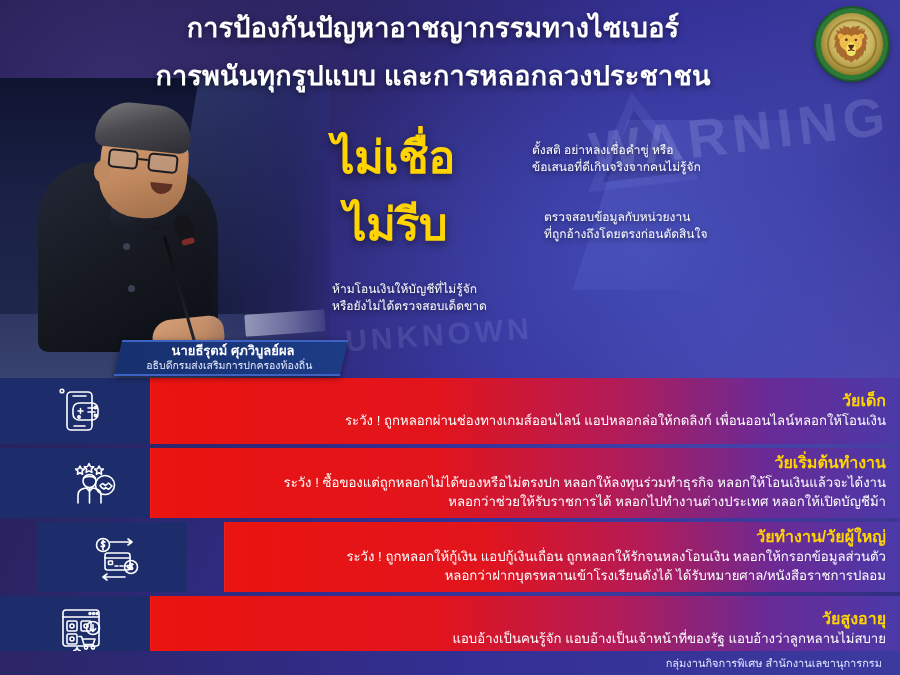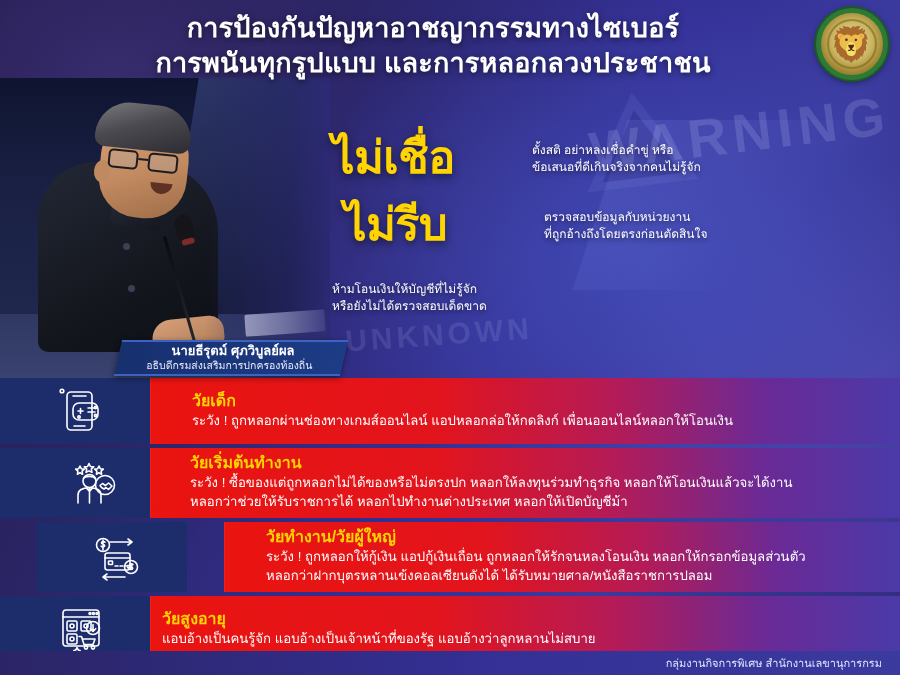--- a/index.html
+++ b/index.html
@@ -70,21 +70,21 @@
     display:flex; align-items:center; justify-content:center;
     z-index:6;
   }
   .header-title {
     text-align:center; color:#ffffff;
     font-size:27px; font-weight:700; line-height:1.30;
     text-shadow:0 2px 6px rgba(0,0,0,.55);
     letter-spacing:.2px;
     padding-right:34px;
   }
-  .header-title div{ white-space:nowrap; }
+  .header-title div{ white-space:nowrap;margin-top:13px; }
 
   
   .emblem {
     position:absolute; right:12px; top:8px;
     width:72px; height:72px; border-radius:50%;
     background:radial-gradient(circle at 50% 45%, #e9dfa6 0%, #c9b45e 45%, #9d8432 70%, #6f5c1e 100%);
     border:5px solid #2c7a34;
     box-shadow:0 0 0 2px #1c5a24, 0 2px 7px rgba(0,0,0,.55);
     z-index:7; overflow:hidden;
     display:flex;align-items:center;justify-content:center;
@@ -226,21 +226,21 @@
     letter-spacing:-.5px;
   }
   .sdesc{
     color:#ffffff; font-size:12px; font-weight:400; line-height:1.42;
     padding-top:7px;
     text-shadow:0 2px 5px rgba(0,0,0,.5);
   }
   .sdesc div{ white-space:nowrap; }
 
   
-  .rows{ position:absolute; left:0; top:378px; width:900px; z-index:6; }
+  .rows{ position:absolute; left:0; top:378px; width:900px; z-index:6;text-align:right; }
   .row{ position:relative; width:900px; display:flex; align-items:stretch; margin-bottom:4px; }
   .row .icon-cell{
     width:150px; flex:none;
     background:#1d2d6b;
     display:flex; align-items:center; justify-content:center;
     padding-left:10px;
   }
   .row .bar{
     flex:1; position:relative;
     background:linear-gradient(90deg,#ea1410 0%,#e2141c 38%,#b41b57 62%,#6a2a96 82%,#4a3aa8 100%);
@@ -420,21 +420,21 @@
           <circle cx="37" cy="35" r="6.5"></circle>
           <path d="M39 32.4c-.7-.9-3.4-.9-3.5 1s3.2 1 3.2 2.8-2.8 1.5-3.5.5M33.5 33.6h4.5M33.5 35.8h4.5"></path>
           <path d="M31 45H9M13 42l-4 3 4 3"></path>
         </svg>
       </span>
     </div>
     <div class="bar">
       <div class="rtitle">วัยทำงาน/วัยผู้ใหญ่</div>
       <div class="rtext">
         <div>ระวัง ! ถูกหลอกให้กู้เงิน แอปกู้เงินเถื่อน ถูกหลอกให้รักจนหลงโอนเงิน หลอกให้กรอกข้อมูลส่วนตัว</div>
-        <div>หลอกว่าฝากบุตรหลานเข้งคอลเซียนดังได้ ได้รับหมายศาล/หนังสือราชการปลอม</div>
+        <div>หลอกว่าฝากบุตรหลานเข้าโรงเรียนดังได้ ได้รับหมายศาล/หนังสือราชการปลอม</div>
       </div>
     </div>
   </div>
 
   <div class="row r4">
     <div class="icon-cell">
       <span class="ic">
         <svg viewBox="0 0 46 50" fill="none" stroke="#ffffff" stroke-width="1.6" stroke-linecap="round" stroke-linejoin="round">
           <rect x="5" y="6" width="36" height="36" rx="3"></rect>
           <path d="M5 13h36"></path>

